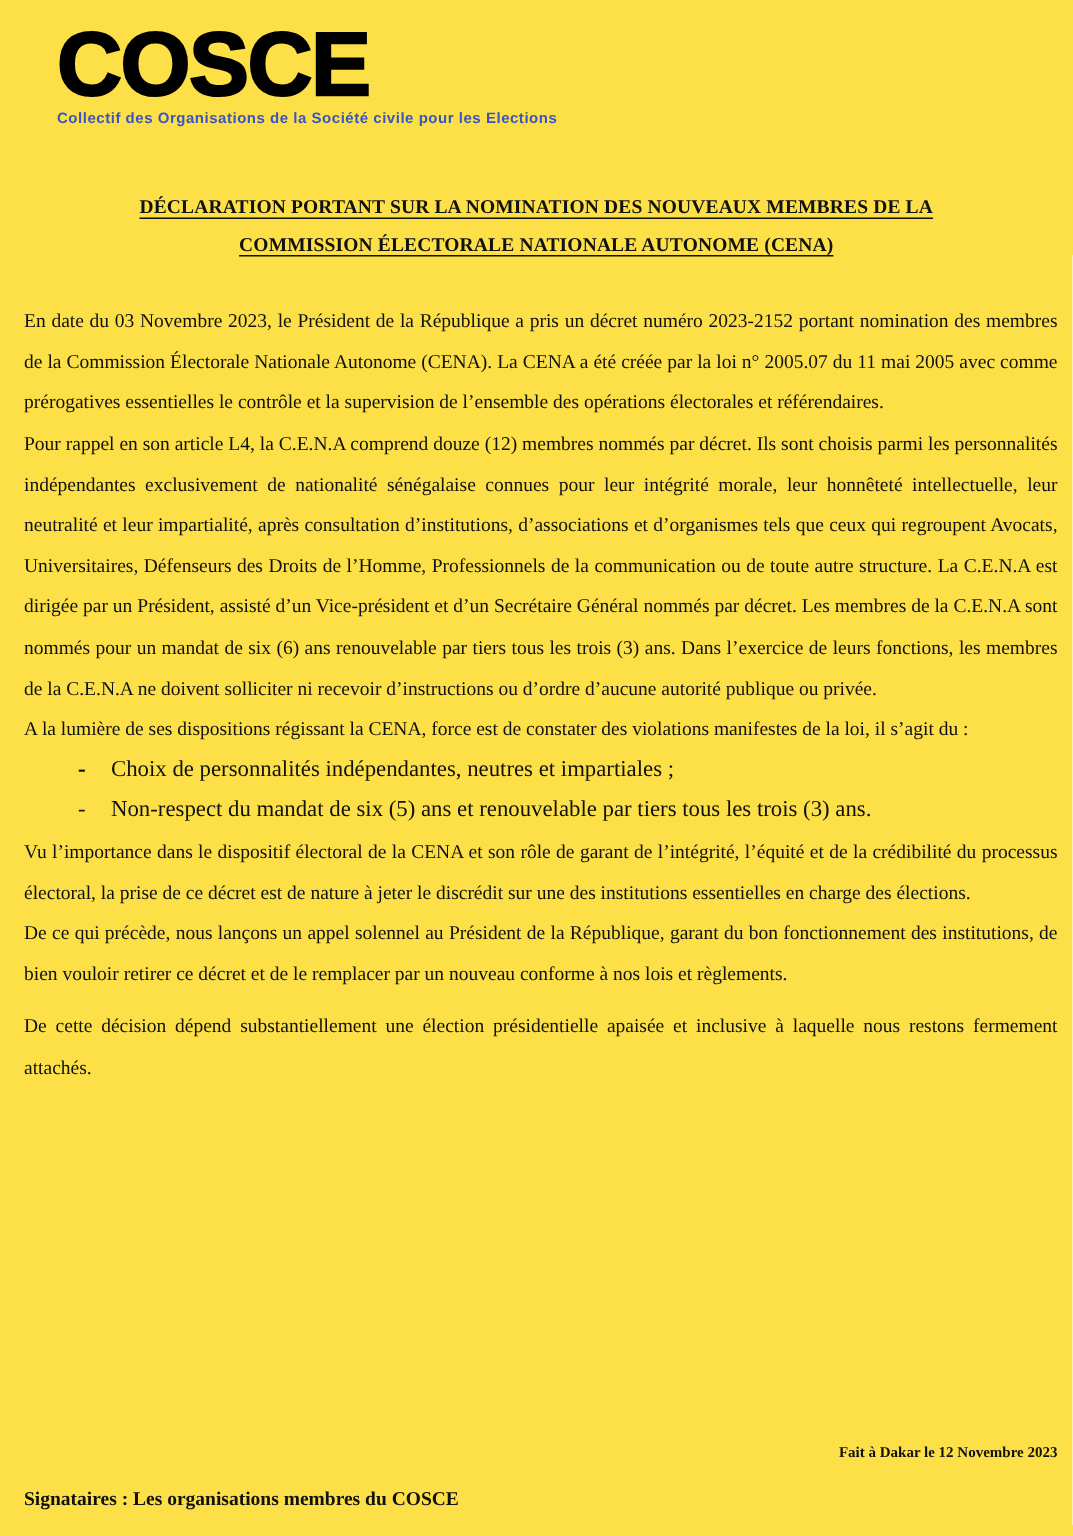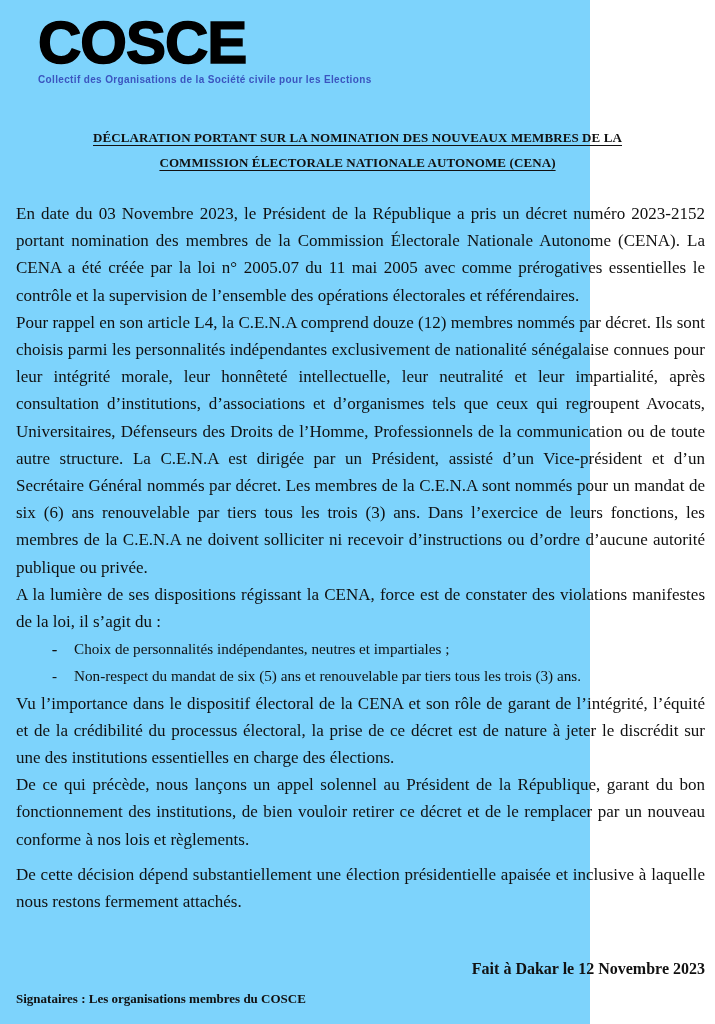--- a/index.html
+++ b/index.html
@@ -11,24 +11,24 @@
   body {
     width: 715px;
     height: 1024px;
     overflow: hidden;
     font-family: "Liberation Serif", "DejaVu Serif", serif;
     color: #111111;
     position: relative;
   }
 
   .page {
-    width: 590px;
+    width: 715px;
     height: 1024px;
     position: relative;
-    background: #7dd3fc;
+    background: #fde047;
   }
 
   
   .letterhead {
     position: absolute;
     left: 38px;
     top: 14px;
     width: 310px;
   }
   .logo-wordmark {
@@ -75,21 +75,21 @@
   .body-area {
     position: absolute;
     left: 16px;
     top: 200px;
     width: 689px;
   }
   p.para {
     margin: 0 0 0 0;
     text-align: justify;
     text-justify: inter-word;
-    font-size: 17px;
+    font-size: 13px;
     line-height: 27.2px;
     hyphens: none;
   }
   p.para.gap-before {
     margin-top: 8px;
   }
 
   ul.dash-list {
     list-style: none;
     margin: 0;
@@ -107,21 +107,21 @@
     left: 36px;
     top: 0;
   }
   .place-date {
     position: absolute;
     top: 958px;
     left: 16px;
     width: 689px;
     text-align: right;
     font-weight: 700;
-    font-size: 16px;
+    font-size: 10px;
     line-height: 22px;
   }
   .signataires {
     position: absolute;
     top: 988px;
     left: 16px;
     width: 689px;
     text-align: left;
     font-weight: 700;
     font-size: 13px;

